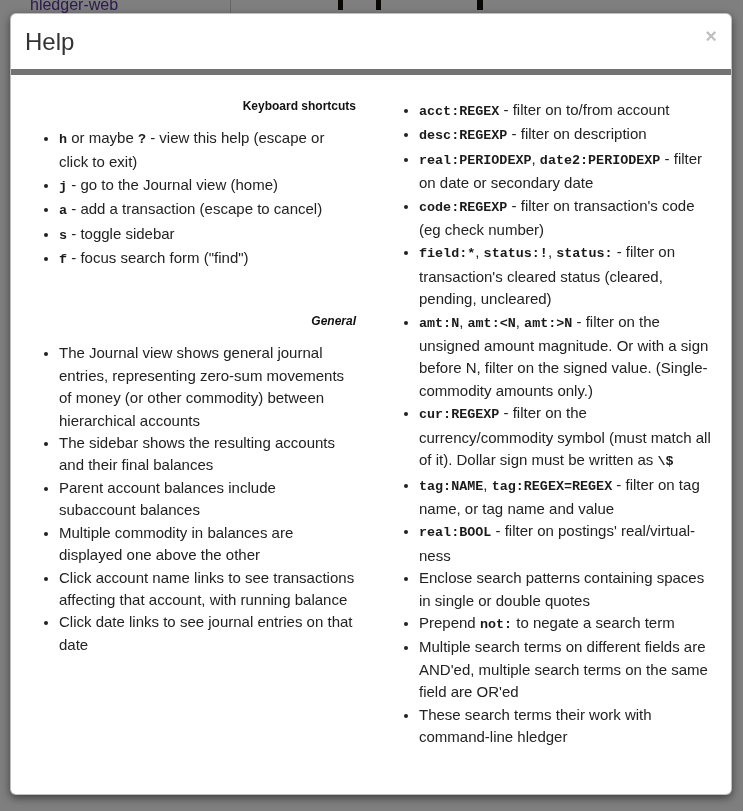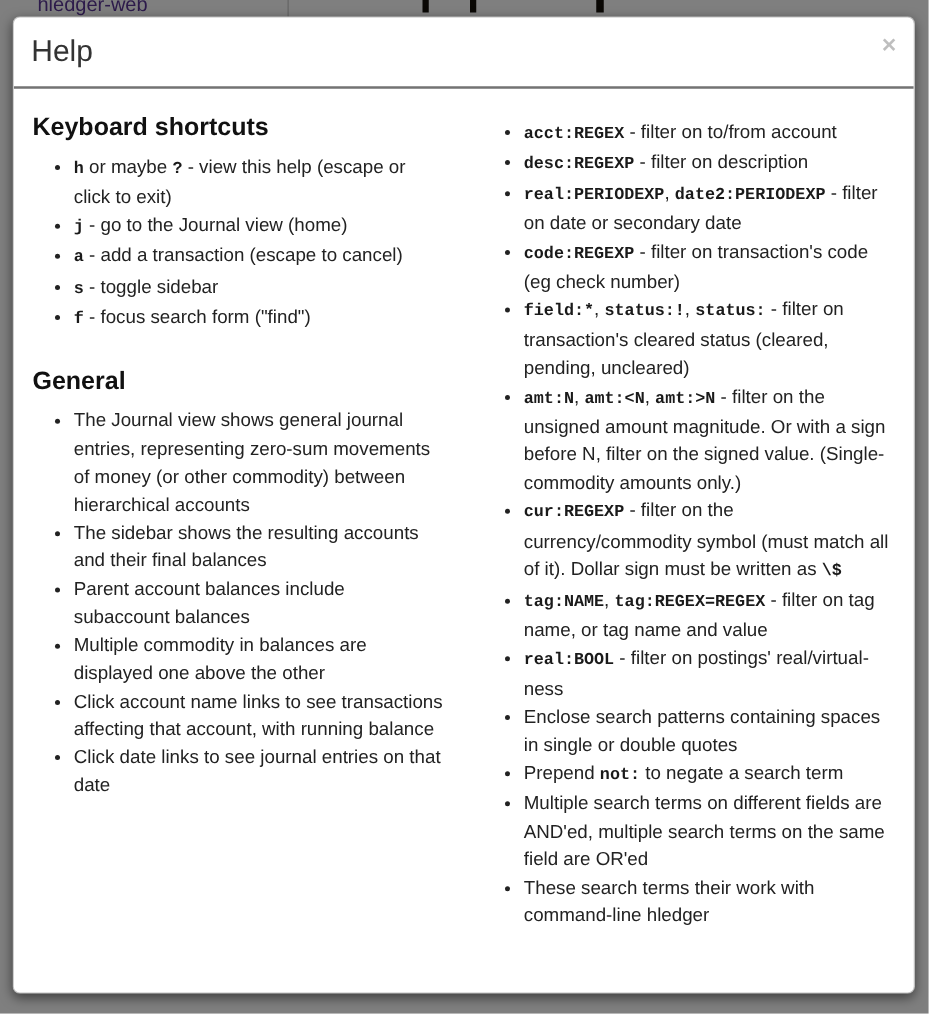--- a/index.html
+++ b/index.html
@@ -44,41 +44,41 @@
     width: 722px; height: 782px;
     background: #ffffff;
     border: 1px solid rgba(0,0,0,0.25);
     border-radius: 6px;
     box-shadow: 0 3px 9px rgba(0,0,0,0.5);
     overflow: hidden;
   }
   .modal-header {
     position: relative;
     padding: 14px 16px 13px 14px;
-    border-bottom: 2px solid #737373;
+    border-bottom: 6px solid #737373;
   }
   .modal-title {
     font-size: 24px; font-weight: 400; color: #333333; line-height: 28px;
   }
   .close-btn {
     position: absolute; top: 12px; right: 14px;
     background: none; border: none;
     font-size: 20px; font-weight: 700; line-height: 1;
     color: #000; opacity: 0.25; cursor: pointer;
     font-family: "Liberation Sans", sans-serif;
   }
   .modal-body { padding: 14px 15px 15px 15px; }
   .row { display: flex; margin: 0 -15px; }
   .col { width: 50%; padding: 0 15px; }
 
   .section-heading {
-    font-size: 20px; font-weight: 700; color: #111111;
-    margin: 6px 0 4px 0; line-height: 22px;
+    font-size: 12px; font-weight: 700; color: #111111;
+    margin: 6px 0 4px 0; line-height: 22px; text-align: right;
   }
-  .section-heading.mt { margin-top: 27px; }
+  .section-heading.mt { margin-top: 39px; font-style: italic; }
 
   ul.help-list {
     margin: 10px 0 10px 0;
     padding-left: 33px;
     list-style: disc outside;
   }
   ul.help-list li {
     font-size: 15px;
     line-height: 22.4px;
     color: #222222;

